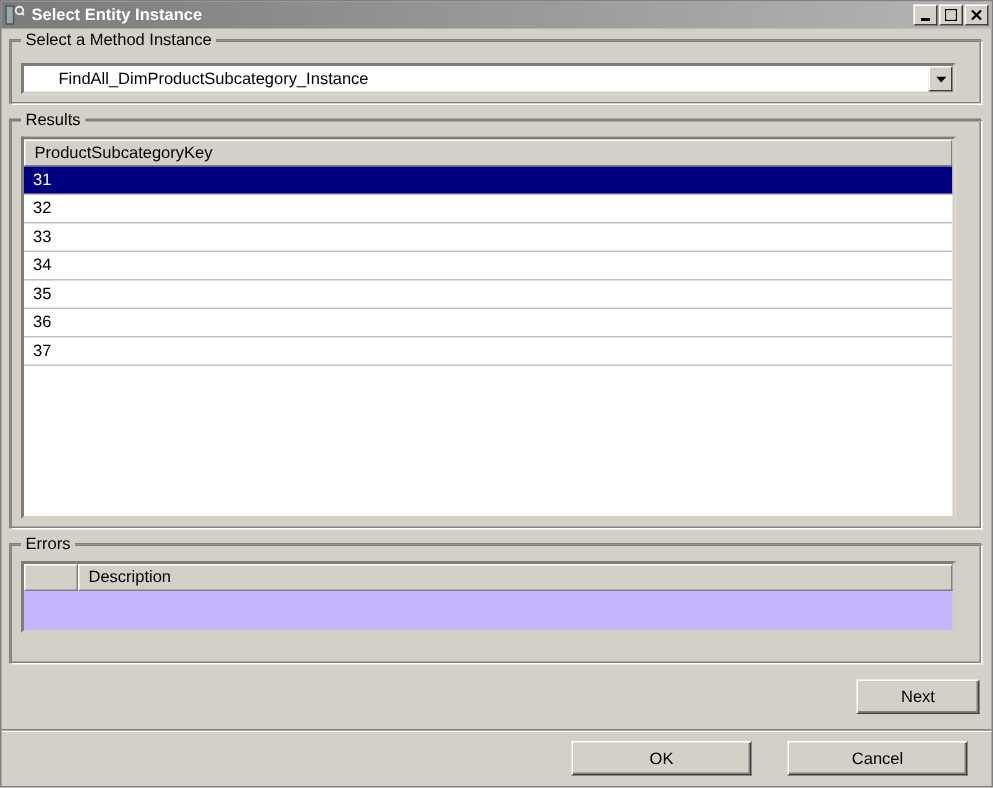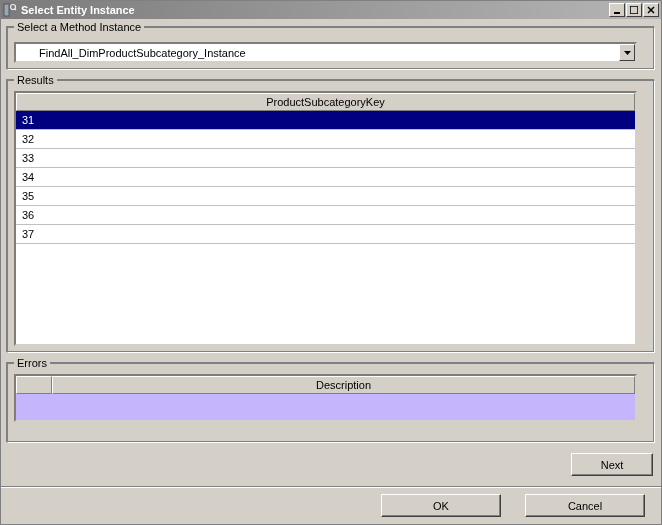--- a/index.html
+++ b/index.html
@@ -81,21 +81,21 @@
     border:2px inset #d4d0c8;
     display:flex; flex-direction:column;
     overflow:hidden;
   }
   .grid-header-row { display:flex; background:#d4d0c8; }
   .grid-header-cell {
     background:#d4d0c8;
     border:1px solid #fff;
     border-right-color:#808080; border-bottom-color:#808080;
     padding:2px 6px; font-size:11px;
-    flex:1; text-align:center;
+    flex:1; text-align:left;
   }
   .grid-header-spacer {
     width:36px;
     background:#d4d0c8;
     border:1px solid #fff;
     border-right-color:#808080; border-bottom-color:#808080;
   }
   .grid-body { flex:1; }
   .grid-row {
     height:19px; display:flex; align-items:center;

